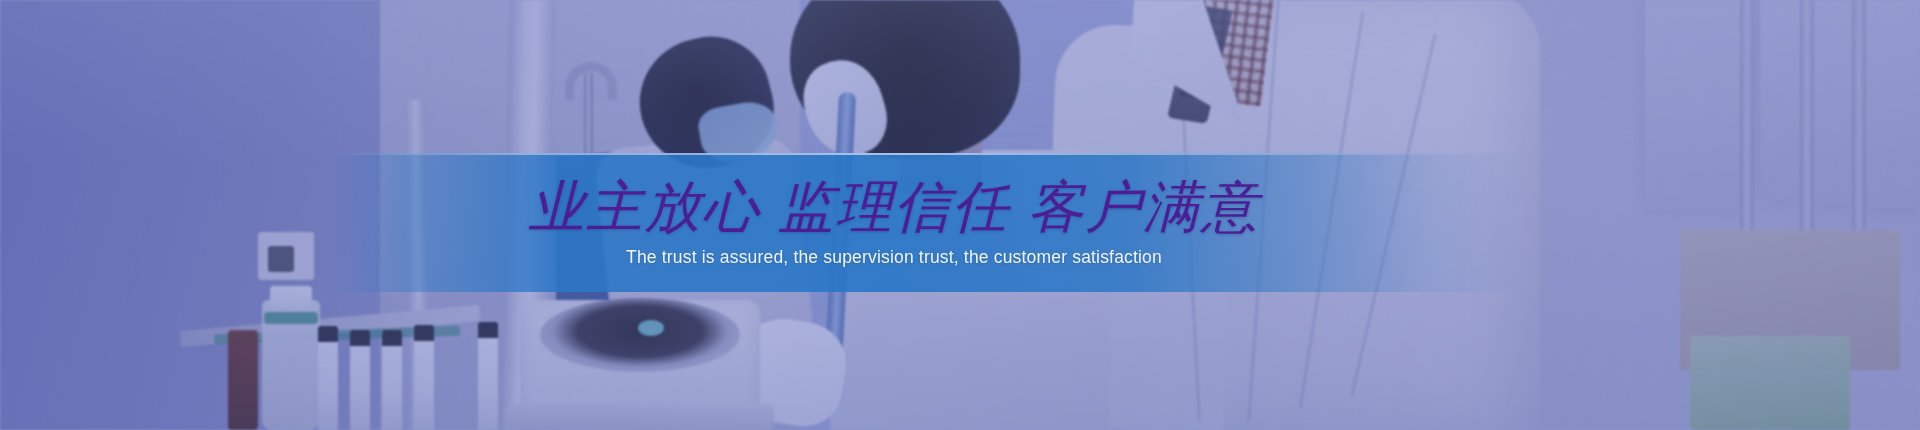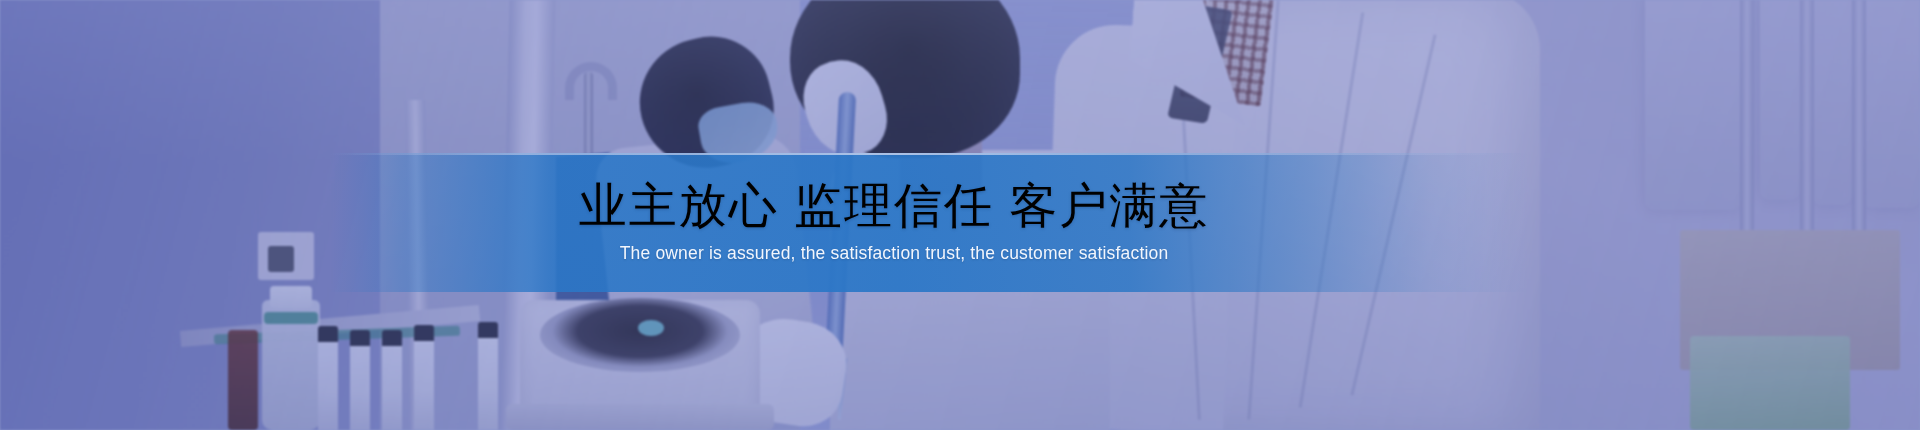--- a/index.html
+++ b/index.html
@@ -325,27 +325,28 @@
   }
 
   
   .caption {
     position:absolute; left:0; top:153px; width:1920px; height:139px;
     display:flex; flex-direction:column;
     align-items:center; justify-content:center;
     padding-right:132px;
   }
   .headline {
-    font-size:48px;
+    font-size:56px;
     line-height:1.06;
     font-weight:400;
-    color:#000000;
+    color:#4c1d95;
     letter-spacing:2px;
     white-space:nowrap;
     text-shadow:0 1px 3px rgba(20,50,95,.30);
+    font-style:italic;
   }
   .subline {
     margin-top:11px;
     font-size:17.5px;
     font-weight:400;
     color:#f2f6fd;
     letter-spacing:.18px;
     white-space:nowrap;
     text-shadow:0 1px 2px rgba(20,50,95,.26);
   }
@@ -444,16 +445,16 @@
 
     <div class="tint"></div>
     <div class="tint2"></div>
   </div>
 
   <div class="band"></div>
   <div class="band-top-line"></div>
 
   <div class="caption">
     <div class="headline">业主放心 监理信任 客户满意</div>
-    <div class="subline">The owner is assured, the satisfaction trust, the customer satisfaction</div>
+    <div class="subline">The trust is assured, the supervision trust, the customer satisfaction</div>
   </div>
 
 </div>
 
 </body></html>

